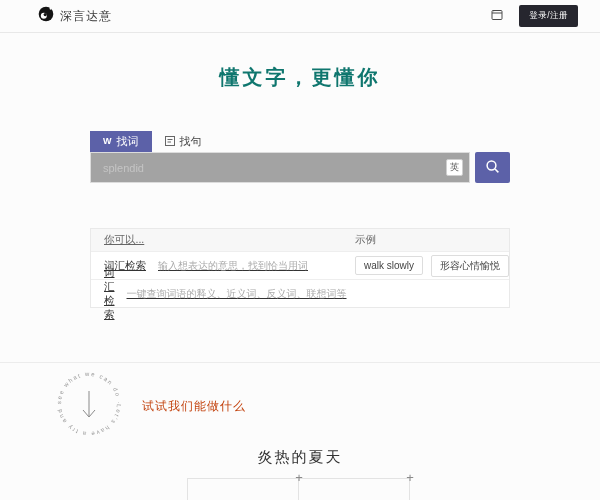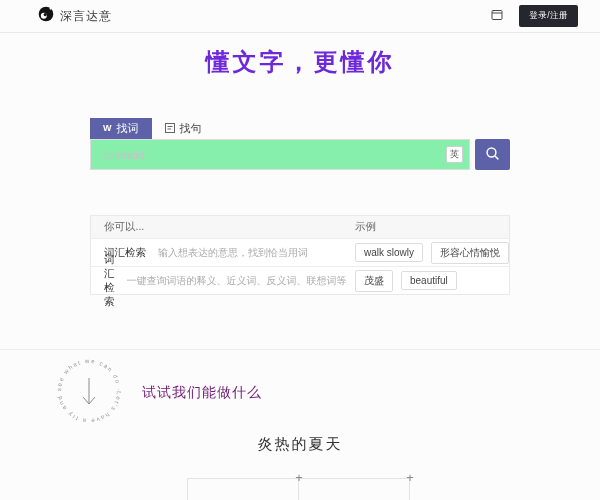--- a/index.html
+++ b/index.html
@@ -8,53 +8,53 @@
   #page { position:relative; width:600px; height:500px; }
 
   
   .hdr { height:33px; display:flex; align-items:center; padding:0 22px 0 38px; border-bottom:1px solid #e8e8e8; background:#fcfcfc; }
   .brand { display:flex; align-items:center; gap:6px; }
   .brand-name { font-size:12px; color:#3a3a3a; letter-spacing:1px; font-family:"DejaVu Serif","Liberation Serif",serif; }
   .hdr-right { margin-left:auto; display:flex; align-items:center; gap:16px; }
   .login-btn { background:#26262e; color:#fff; font-size:8.5px; padding:5px 10px; border:none; border-radius:2px; letter-spacing:.5px; cursor:pointer; font-family:inherit; }
 
   
-  .hero-title { margin-top:13px; text-align:center; font-size:24px; font-weight:700; letter-spacing:3px; color:#6d28d9; }
+  .hero-title { margin-top:31px; text-align:center; font-size:20px; font-weight:700; letter-spacing:3px; color:#0f766e; }
 
   .content { width:420px; margin:0 auto; }
 
   
   .tabs { display:flex; margin-top:40px; }
   .tab { display:flex; align-items:center; gap:5px; font-size:11px; height:21px; padding:0 13px; color:#444; cursor:pointer; }
   .tab.active { background:#5c61a8; color:#fff; }
   .w-badge { font-size:9px; font-weight:700; line-height:1; }
 
   
   .search-row { display:flex; height:31px; }
   .input-wrap { flex:1; position:relative; margin-right:5px; }
-  .search-input { width:100%; height:31px; border:1px solid #dcdcdc; background:#86efac; padding:0 32px 0 12px; font-size:11px; color:#333; outline:none; font-family:inherit; }
+  .search-input { width:100%; height:31px; border:1px solid #dcdcdc; background:#a3a3a3; padding:0 32px 0 12px; font-size:11px; color:#333; outline:none; font-family:inherit; }
   .search-input::placeholder { color:#c4c4c4; }
   .lang-badge { position:absolute; right:7px; top:7px; width:17px; height:17px; border:1px solid #cfcfcf; border-radius:2px; background:#fff; display:flex; align-items:center; justify-content:center; font-size:9px; color:#555; cursor:pointer; }
   .search-btn { width:35px; height:31px; background:#5c61a8; border:none; border-radius:2px; display:flex; align-items:center; justify-content:center; cursor:pointer; }
 
   
   .guide { margin-top:45px; border:1px solid #e9e9e9; background:#fff; font-size:10.5px; }
   .g-header { display:flex; align-items:center; height:22px; background:#f7f7f7; color:#666; }
   .g-row { display:flex; align-items:center; height:28px; border-top:1px solid #eeeeee; }
-  .col-can { width:220px; display:flex; align-items:center; padding-left:13px; }
+  .col-can { width:220px; display:flex; align-items:center; padding-left:13px;text-decoration:underline; }
   .g-header .col-can, .g-header .col-ex { color:#666; }
   .row-name { color:#333; }
   .row-desc { color:#ababab; margin-left:12px; font-size:10px; white-space:nowrap; }
   .col-ex { flex:1; display:flex; align-items:center; gap:8px;margin-left:44px; }
   .chip { border:1px solid #ddd; background:#fff; padding:3px 8px; font-size:10px; color:#444; border-radius:2px; cursor:pointer; font-family:inherit; }
 
   
   .divider { margin-top:54px; border-top:1px solid #ececec; width:600px; }
   .try-row { display:flex; align-items:center; gap:20px; padding-left:56px; margin-top:8px; }
-  .try-label { font-size:14px; color:#701a75; letter-spacing:1px; }
+  .try-label { font-size:12px; color:#c2410c; letter-spacing:1px; }
 
   
   .demo-title { text-align:center; margin-top:7px; font-size:15px; letter-spacing:2px; color:#333; }
   .demo-cards { position:absolute; left:187px; top:478px; display:flex; }
   .demo-card { width:112px; height:40px; border:1px solid #e3e3e3; background:transparent; }
   .demo-card + .demo-card { margin-left:-1px; }
   .plus { position:absolute; color:#8a8a8a; font-size:13px; line-height:1; transform:translate(-50%,-52%); }
   .plus-1 { left:299px; top:478px; }
   .plus-2 { left:410px; top:478px; }
 </style>
@@ -136,24 +136,20 @@
         <div class="col-ex">
           <button class="chip">walk slowly</button>
           <button class="chip">形容心情愉悦</button>
         </div>
       </div>
       <div class="g-row">
         <div class="col-can">
           <span class="row-name">词汇检索</span>
           <span class="row-desc">一键查询词语的释义、近义词、反义词、联想词等</span>
         </div>
-        <div class="col-ex">
-          <button class="chip">茂盛</button>
-          <button class="chip">beautiful</button>
-        </div>
       </div>
     </div>
 
   </div>
 
   <div class="divider"></div>
 
   <div class="try-row">
     <span>
       <svg width="66" height="66" viewBox="0 0 66 66">

